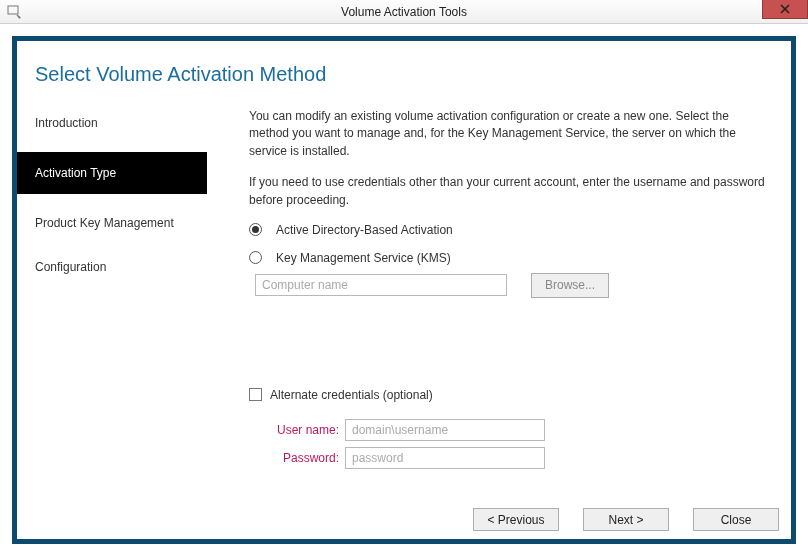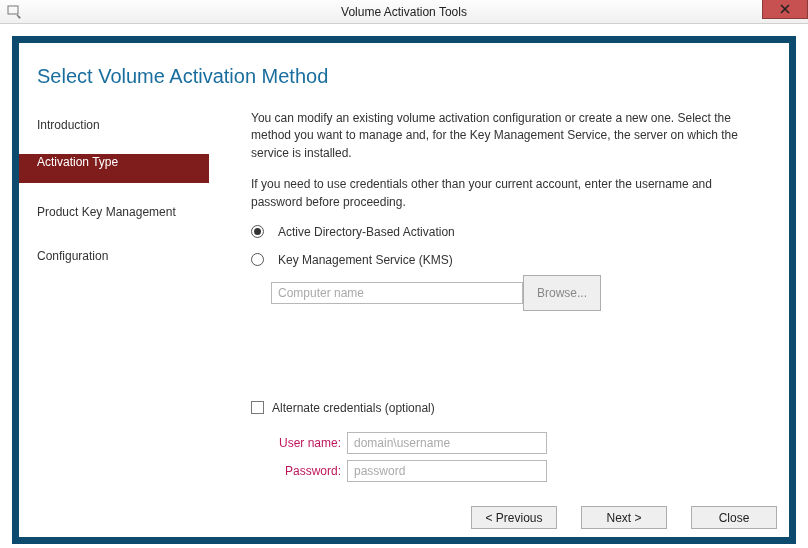--- a/index.html
+++ b/index.html
@@ -46,21 +46,21 @@
       color: #000;
       display: flex;
       align-items: center;
       justify-content: center;
       font-family: Arial, sans-serif;
       font-size: 13px;
       font-weight: bold;
       cursor: default;
     }
     .window-body {
-      border: 7px solid #0c4a6e;
+      border: 5px solid #0c4a6e;
       margin: 12px;
       height: 508px;
       position: relative;
       background: #fff;
     }
     .page-title {
       color: #1a6e9e;
       font-size: 20px;
       font-weight: 400;
       padding: 22px 0 0 18px;
@@ -74,23 +74,23 @@
       flex-shrink: 0;
     }
     .sidebar-item {
       padding: 8px 10px 8px 18px;
       color: #333;
       font-size: 12px;
       cursor: default;
       margin-bottom: 14px;
     }
     .sidebar-item.active {
-      background: #7f1d1d;
+      background: #000000;
       color: #fff;
-      padding-top: 1px;
+      padding-top: 14px;
       padding-bottom: 14px;
       margin-bottom: 14px;
     }
     .main {
       flex: 1;
       padding: 0 24px 0 42px;
       color: #333;
     }
     .para { margin-bottom: 14px; line-height: 1.45; }
     .radio-row {
@@ -107,41 +107,41 @@
       align-items: center;
       justify-content: center;
       background: #fff;
     }
     .radio .dot {
       width: 7px; height: 7px;
       background: #333;
       border-radius: 50%;
     }
     .subrow {
-      margin-left: 20px;
+      margin-left: 6px;
       margin-top: 6px;
       display: flex;
-      gap: 0;
+      gap: 24px;
       align-items: center;
     }
     .text-input {
       height: 22px;
       border: 1px solid #b8b8b8;
       padding: 0 6px;
       font-size: 12px;
       background: #fff;
       color: #333;
     }
     .text-input.disabled {
       background: #fff;
       color: #aaa;
     }
     .text-input::placeholder { color: #aaa; }
     .btn {
-      height: 36px;
+      height: 25px;
       min-width: 80px;
       padding: 0 10px;
       background: #efefef;
       border: 1px solid #adadad;
       font-size: 12px;
       color: #555;
       cursor: default;
       display: inline-flex;
       align-items: center;
       justify-content: center;

